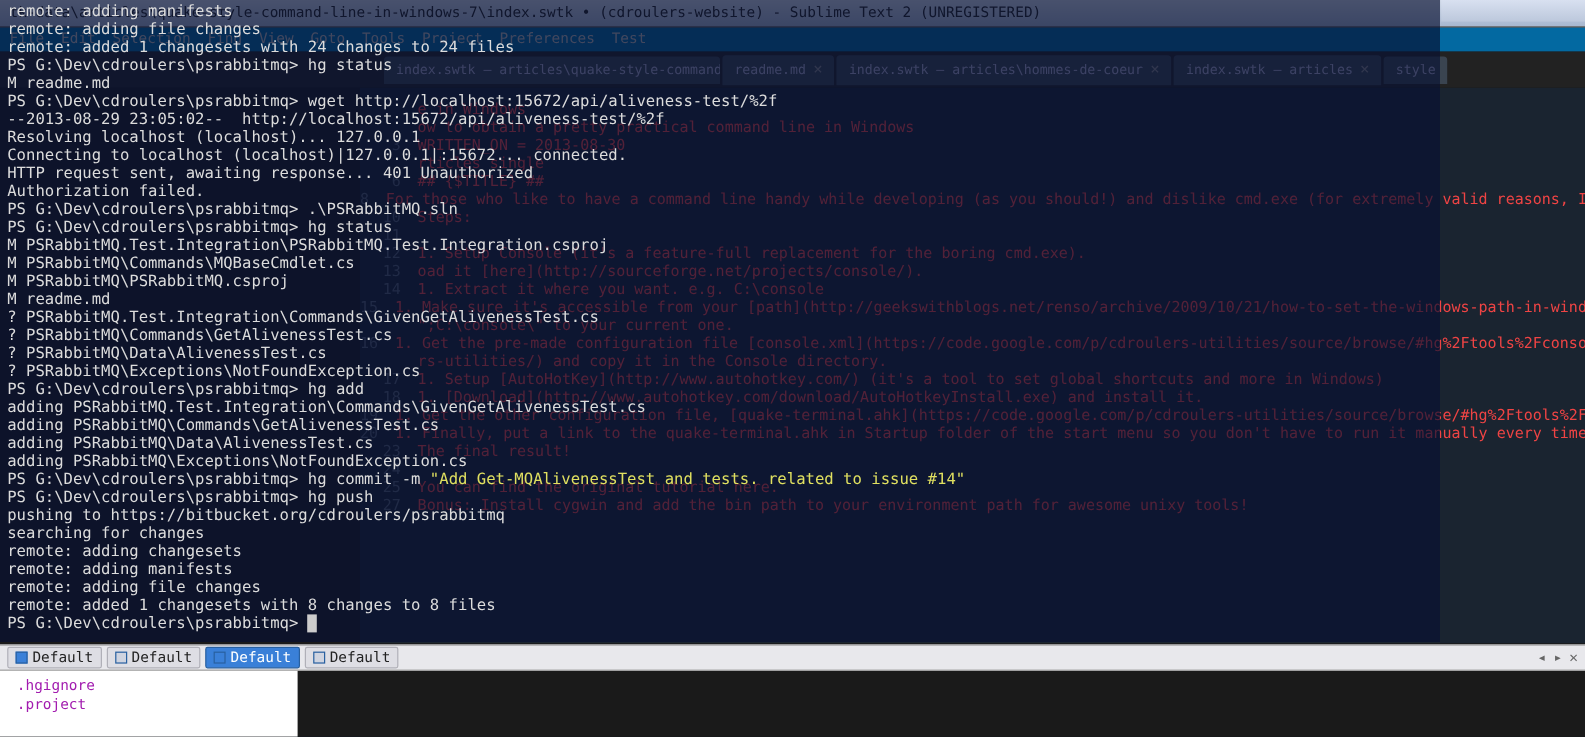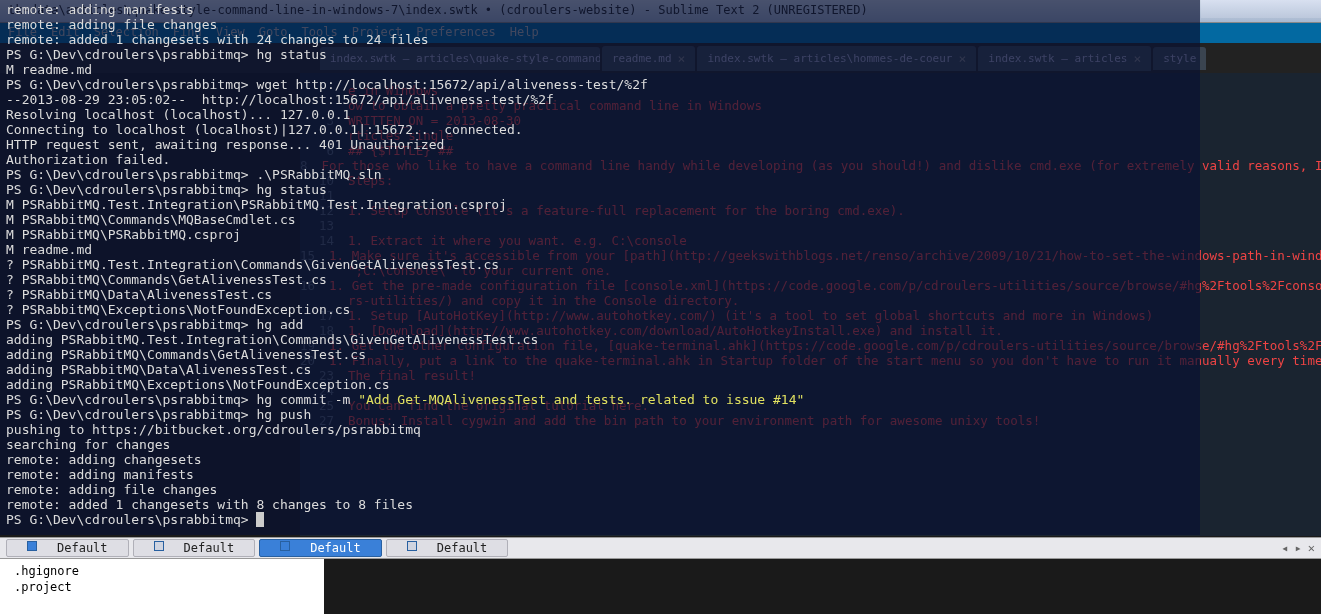--- a/index.html
+++ b/index.html
@@ -105,38 +105,38 @@
     align-items: center;
     padding: 0 6px;
     gap: 4px;
     z-index: 6;
     border-top: 1px solid #999;
     border-bottom: 1px solid #999;
     font-size: 12px;
     color: #222;
   }
   .status-tab {
-    display:flex; gap:20px;
-    padding:1px 20px;
+    display:flex; align-items:center; gap:4px;
+    padding:1px 6px;
     background:#dedee4;
     border:1px solid #b0b0b8;
     border-radius:2px;
     cursor:pointer;
   }
   .status-tab.active { background:#3a80d8; color:#fff; border-color:#2860a0; }
   .status-tab .sq { width:10px; height:10px; background:#3a80d8; border:1px solid #2860a0; }
   .status-tab.dim .sq { background:#cfd4e0; }
   .nav-arrows { margin-left:auto; display:flex; gap:6px; color:#666; }
   .nav-arrows span { cursor:pointer; }
   .sidebar-files {
     position:absolute;
     bottom:0; left:0;
-    width:324px; height:55px;
+    width:248px; height:55px;
     background:#fff;
-    color:#000000;
+    color:#a21caf;
     font-size:12px;
     padding:4px 14px;
     line-height:16px;
     z-index:6;
   }
   .right-dark {
     position:absolute;
     bottom:0; left:300px; right:0;
     height:55px;
     background:#1a1a1a;
@@ -158,21 +158,21 @@
 <div class="menubar" id="menubar">
     <span>File</span>
     <span>Edit</span>
     <span>Selection</span>
     <span>Find</span>
     <span>View</span>
     <span>Goto</span>
     <span>Tools</span>
     <span>Project</span>
     <span>Preferences</span>
-    <span>Help</span>
+    <span>Test</span>
   </div>
 
 <div class="tabs" id="tabbar">
     <div class="tab">
       <span>index.swtk — articles\quake-style-command-line-in-windows-7</span>
       <span class="dot"></span>
     </div>
     <div class="tab">
       <span>readme.md</span>
       <span class="close">×</span>
@@ -234,20 +234,21 @@
     <div class="editor-line">
       <span class="gutter">11</span>
       <span class="code"></span>
     </div>
     <div class="editor-line">
       <span class="gutter">12</span>
       <span class="code">1. Setup Console (it's a feature-full replacement for the boring cmd.exe).</span>
     </div>
     <div class="editor-line">
       <span class="gutter">13</span>
+      <span class="code">   oad it [here](http://sourceforge.net/projects/console/).</span>
     </div>
     <div class="editor-line">
       <span class="gutter">14</span>
       <span class="code">   1. Extract it where you want. e.g. C:\console</span>
     </div>
     <div class="editor-line">
       <span class="gutter">15</span>
       <span class="code">   1. Make sure it's accessible from your [path](http://geekswithblogs.net/renso/archive/2009/10/21/how-to-set-the-windows-path-in-windo</span>
     </div>
     <div class="editor-line">

